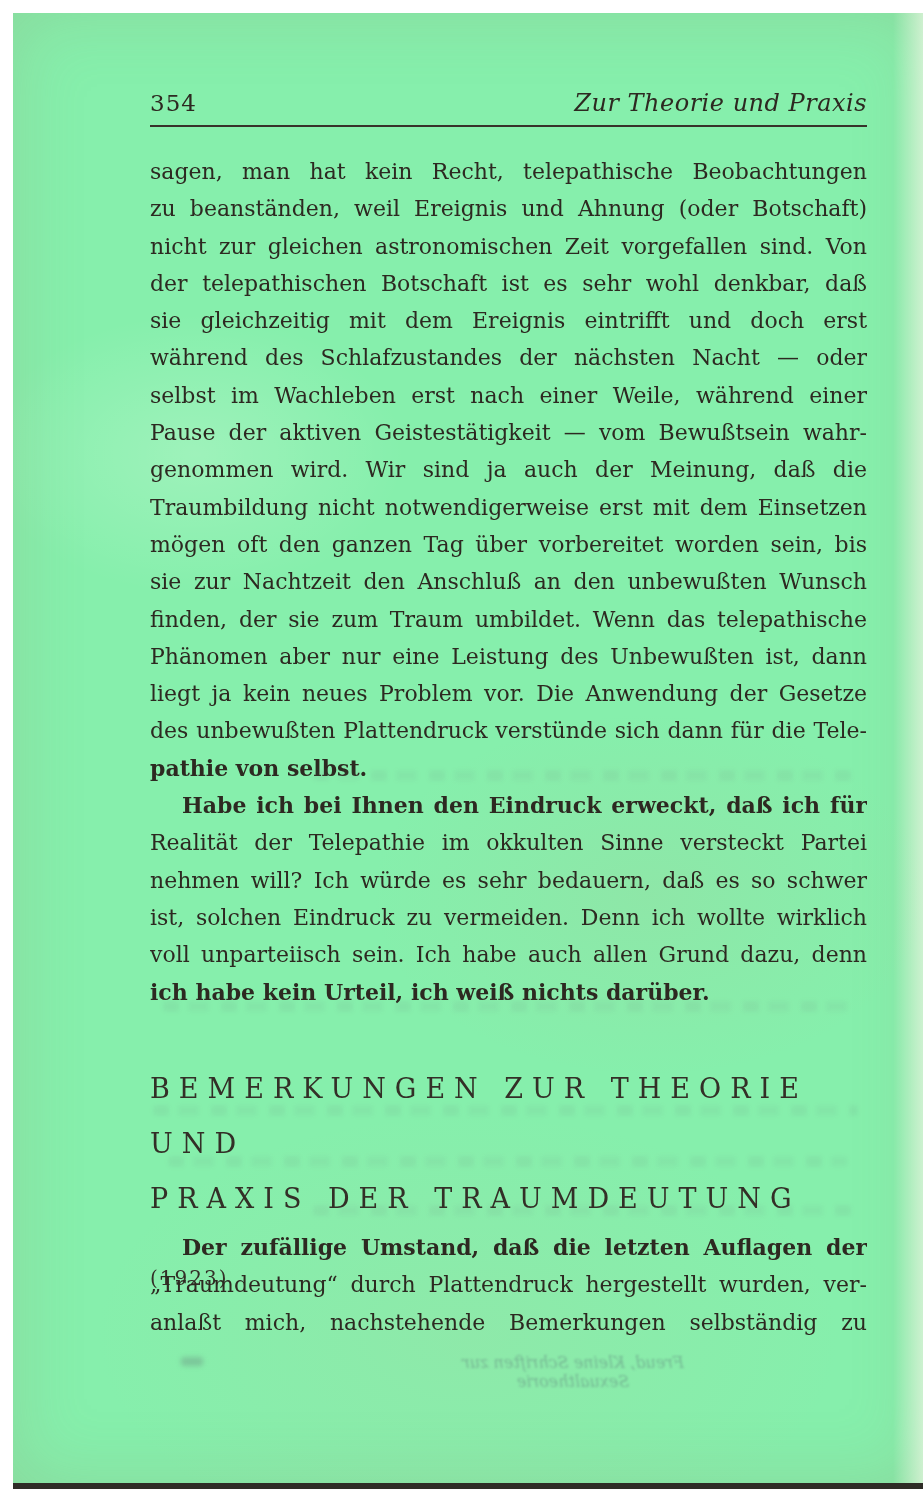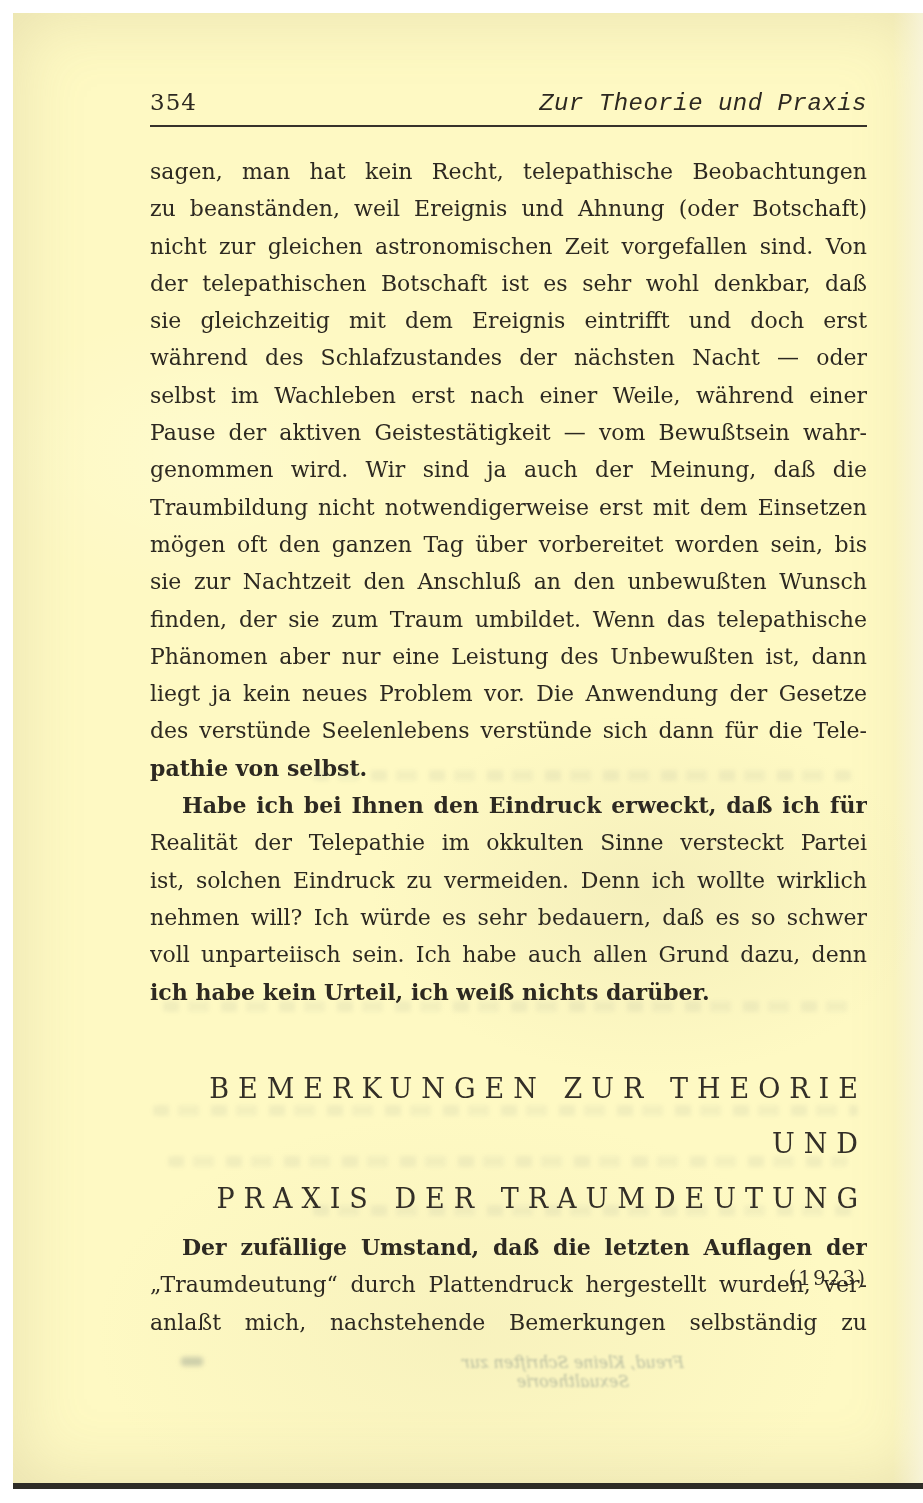--- a/index.html
+++ b/index.html
@@ -6,21 +6,21 @@
   body{
     width:923px;height:1503px;
     background:#ffffff;
     font-family:"DejaVu Serif","Liberation Serif",serif;
     position:relative;
     overflow:hidden;
   }
   .scan{position:absolute;inset:0;}
   .paper{
     position:absolute;left:13px;top:13px;width:910px;height:1470px;
-    background:#fef9c3;
+    background:#86efac;
     border-bottom:6px solid #2e2c26;
     box-shadow:inset 0 0 70px rgba(150,138,100,0.22);
     overflow:hidden;
   }
   .paper::before{ 
     content:"";position:absolute;inset:0;pointer-events:none;
     background:
       radial-gradient(ellipse 300px 200px at 20% 30%, rgba(255,255,245,0.20), transparent 70%),
       radial-gradient(ellipse 400px 260px at 70% 60%, rgba(190,180,140,0.14), transparent 70%),
       radial-gradient(ellipse 500px 300px at 50% 90%, rgba(200,190,150,0.12), transparent 75%);
@@ -28,34 +28,34 @@
   .paper::after{ 
     content:"";position:absolute;right:0;top:0;bottom:0;width:30px;pointer-events:none;
     background:linear-gradient(to right, rgba(255,255,248,0), rgba(253,251,238,0.6));
   }
   .col{position:absolute;left:137px;width:717px;color:#2d2921;}
 
   
   .header{top:76px;display:flex;justify-content:space-between;align-items:baseline;
           border-bottom:2px solid #37322a;padding-bottom:8px;}
   .pagenum{font-size:23px;letter-spacing:1px;}
-  .running{font-style:italic;font-size:24px;letter-spacing:0.5px;font-family:Liberation Mono, monospace;}
+  .running{font-style:italic;font-size:24px;letter-spacing:0.5px;}
 
   
   .textflow{font-size:22px;line-height:37.3px;}
   .tf1{top:140px;}
   .line{
     text-align:justify;text-align-last:justify;
     white-space:normal;overflow:hidden;height:37.3px;
   }
   .line.last{text-align-last:left;font-weight:bold;}
   .para.indent .line:first-child{text-indent:32px;font-weight:bold;}
 
   
-  .section{top:1048px;text-align:right;}
+  .section{top:1048px;text-align:left;}
   .sec-line{font-size:27px;letter-spacing:9px;line-height:55px;color:#332f27;}
   .sec-year{font-size:20px;letter-spacing:2px;margin-top:40px;color:#332f27;}
 
   .tf2{top:1216px;}
 
   
   .ghost-line{
     position:absolute;height:11px;pointer-events:none;
     background:repeating-linear-gradient(90deg,
       rgba(105,120,120,0.16) 0 16px, rgba(105,120,120,0) 16px 25px,
@@ -96,28 +96,28 @@
           <div class="line">während des Schlafzustandes der nächsten Nacht — oder</div>
           <div class="line">selbst im Wachleben erst nach einer Weile, während einer</div>
           <div class="line">Pause der aktiven Geistestätigkeit — vom Bewußtsein wahr-</div>
           <div class="line">genommen wird. Wir sind ja auch der Meinung, daß die</div>
           <div class="line">Traumbildung nicht notwendigerweise erst mit dem Einsetzen</div>
           <div class="line">mögen oft den ganzen Tag über vorbereitet worden sein, bis</div>
           <div class="line">sie zur Nachtzeit den Anschluß an den unbewußten Wunsch</div>
           <div class="line">finden, der sie zum Traum umbildet. Wenn das telepathische</div>
           <div class="line">Phänomen aber nur eine Leistung des Unbewußten ist, dann</div>
           <div class="line">liegt ja kein neues Problem vor. Die Anwendung der Gesetze</div>
-          <div class="line">des verstünde Seelenlebens verstünde sich dann für die Tele-</div>
+          <div class="line">des unbewußten Plattendruck verstünde sich dann für die Tele-</div>
           <div class="line last">pathie von selbst.</div>
         </div>
         <div class="para indent">
           <div class="line">Habe ich bei Ihnen den Eindruck erweckt, daß ich für die</div>
           <div class="line">Realität der Telepathie im okkulten Sinne versteckt Partei</div>
+          <div class="line">nehmen will? Ich würde es sehr bedauern, daß es so schwer</div>
           <div class="line">ist, solchen Eindruck zu vermeiden. Denn ich wollte wirklich</div>
-          <div class="line">nehmen will? Ich würde es sehr bedauern, daß es so schwer</div>
           <div class="line">voll unparteiisch sein. Ich habe auch allen Grund dazu, denn</div>
           <div class="line last">ich habe kein Urteil, ich weiß nichts darüber.</div>
         </div>
       </div>
 
     <div class="ghost-line" style="top:757px;left:300px;width:540px;"></div>
     <div class="ghost-line" style="top:988px;left:150px;width:690px;"></div>
     <div class="ghost-line" style="top:1092px;left:140px;width:705px;"></div>
     <div class="ghost-line" style="top:1143px;left:155px;width:680px;"></div>
     <div class="ghost-line" style="top:1192px;left:300px;width:540px;"></div>

